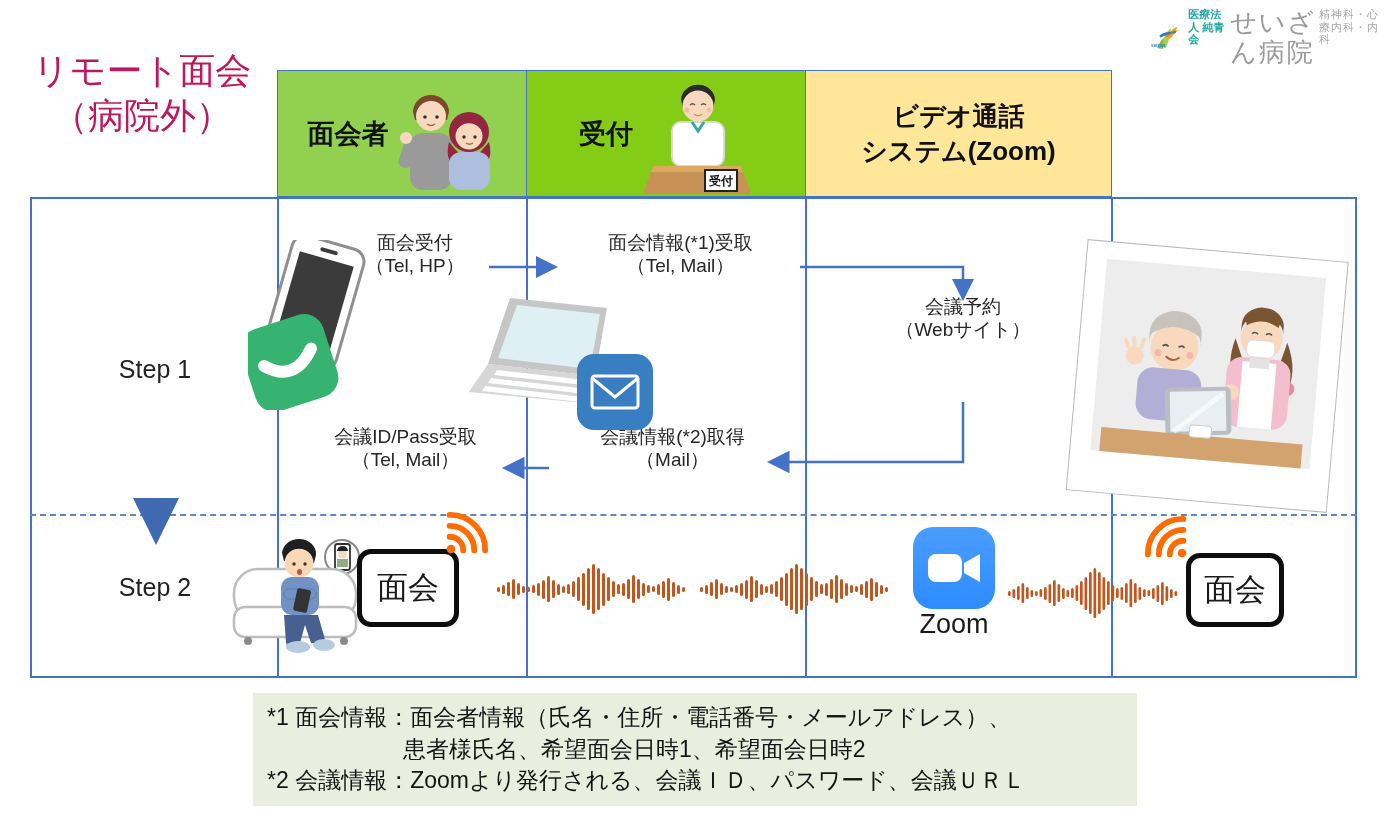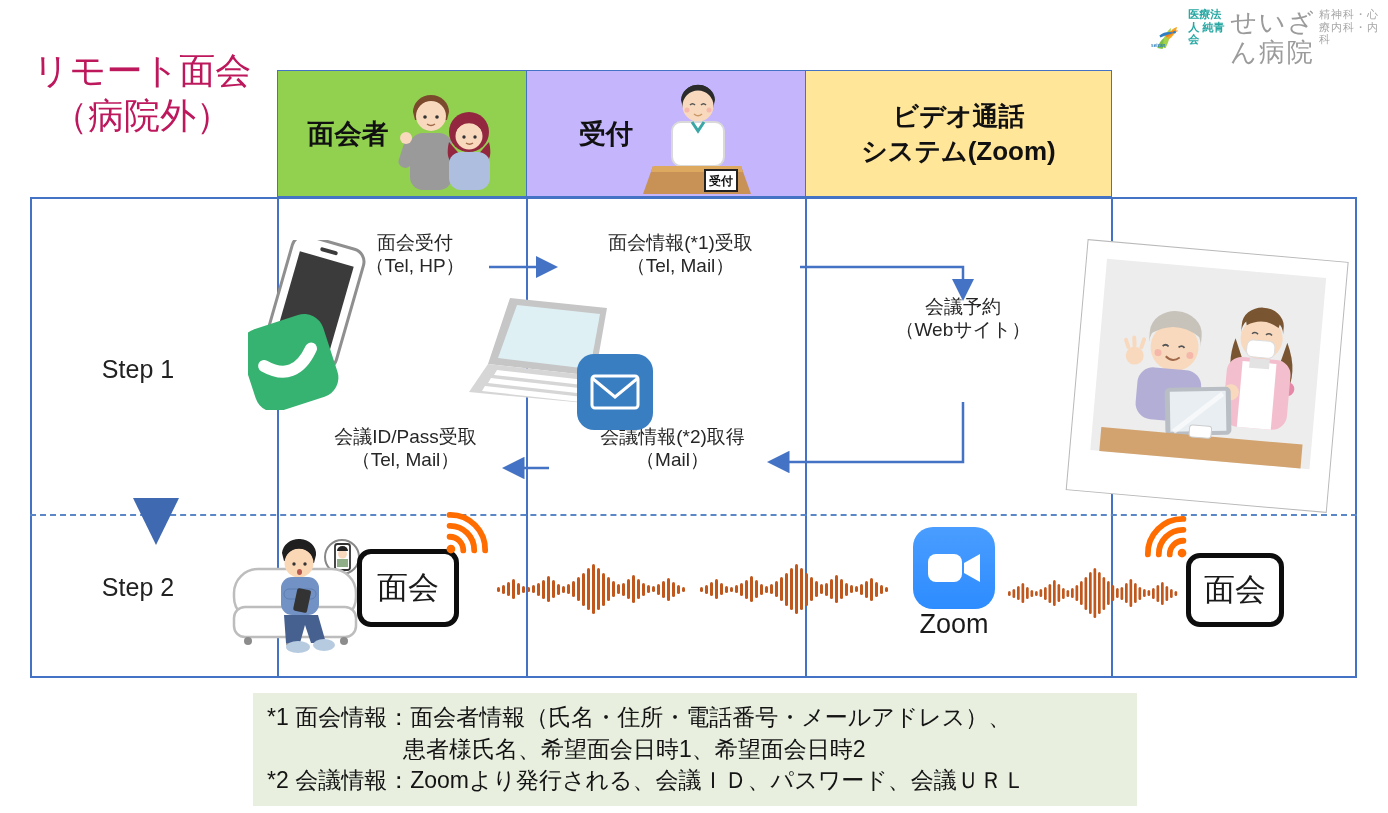--- a/index.html
+++ b/index.html
@@ -15,33 +15,33 @@
   .logo-texts{display:flex;flex-direction:row;line-height:1.15;}
   .logo-corp{font-size:11px;font-weight:bold;color:#25a7a2;}
   .logo-name{font-size:26px;color:#9b9b9b;letter-spacing:2px;}
   .logo-dept{font-size:11px;color:#a6a6a6;letter-spacing:1px;}
 
   
   .lane{position:absolute;top:70px;height:127px;border:1px solid #4472c4;box-sizing:border-box;
         display:flex;align-items:center;justify-content:center;gap:8px;
         font-weight:bold;font-size:27px;color:#111;}
   .lane-green{left:277px;width:250px;background:#92d050;}
-  .lane-pink{left:526px;width:280px;background:#c4b5fd;}
+  .lane-pink{left:526px;width:280px;background:#84cc16;}
   .lane-yellow{left:805px;width:307px;background:#ffe699;flex-direction:column;gap:2px;line-height:1.25;font-size:26px;}
   .lane-blue{left:1111px;width:246px;background:#9dc3e6;}
   .lane svg{flex:none;}
 
   
   .board{position:absolute;left:30px;top:197px;width:1327px;height:481px;
          border:2px solid #4472c4;box-sizing:border-box;background:#fff;}
   .vline{position:absolute;top:197px;height:481px;width:2px;background:#4472c4;}
   .v1{left:277px}.v2{left:526px}.v3{left:805px}.v4{left:1111px}
   .dash{position:absolute;left:30px;top:514px;width:1327px;border-top:2px dashed #5b87c7;}
 
-  .step-label{position:absolute;left:83px;width:110px;text-align:center;font-size:25px;color:#222;}
+  .step-label{position:absolute;left:100px;width:110px;text-align:center;font-size:25px;color:#222;}
   .step1{top:355px}.step2{top:573px}
   .step-arrow{position:absolute;left:133px;top:498px;width:0;height:0;
               border-left:23px solid transparent;border-right:23px solid transparent;
               border-top:47px solid #3f6ab1;}
 
   
   .node{position:absolute;text-align:center;font-size:19px;line-height:1.22;color:#262626;}
   .n-visit-request{left:330px;top:231px;width:170px;}
   .n-visit-info{left:553px;top:231px;width:255px;}
   .n-meeting-res{left:838px;top:295px;width:250px;}

